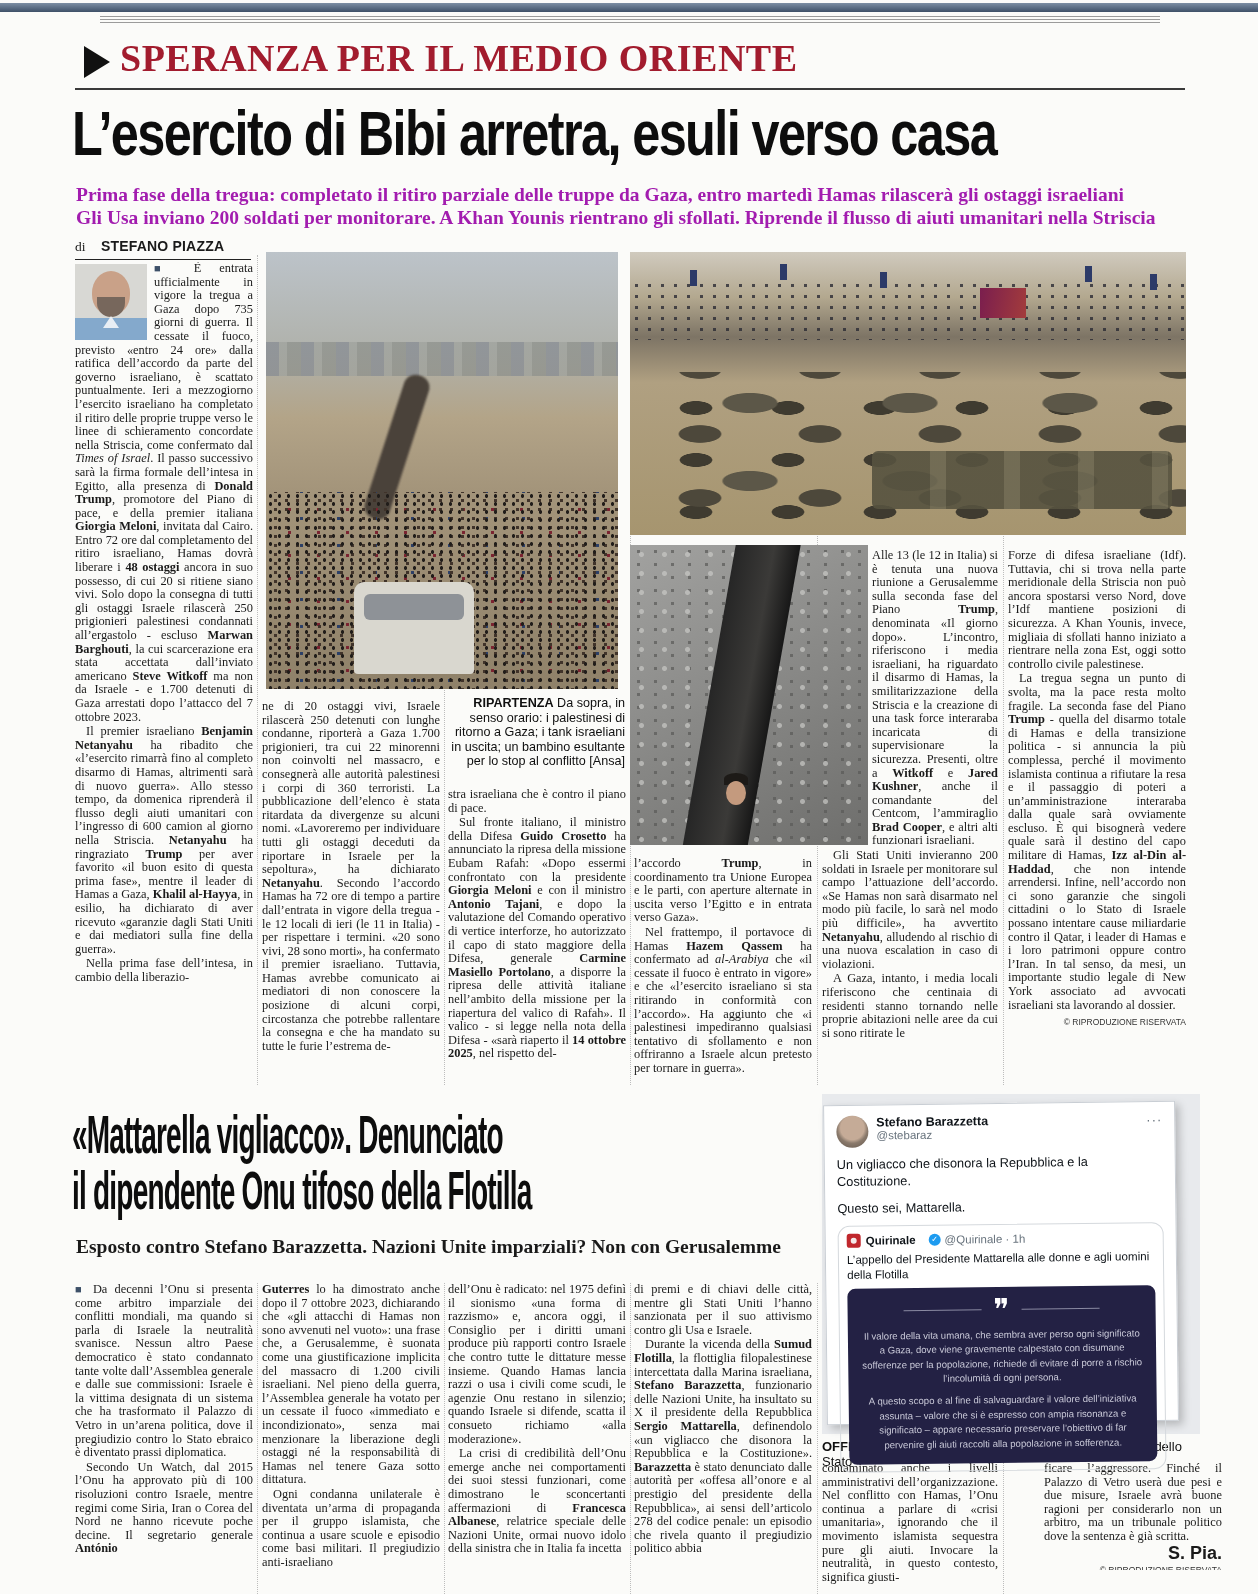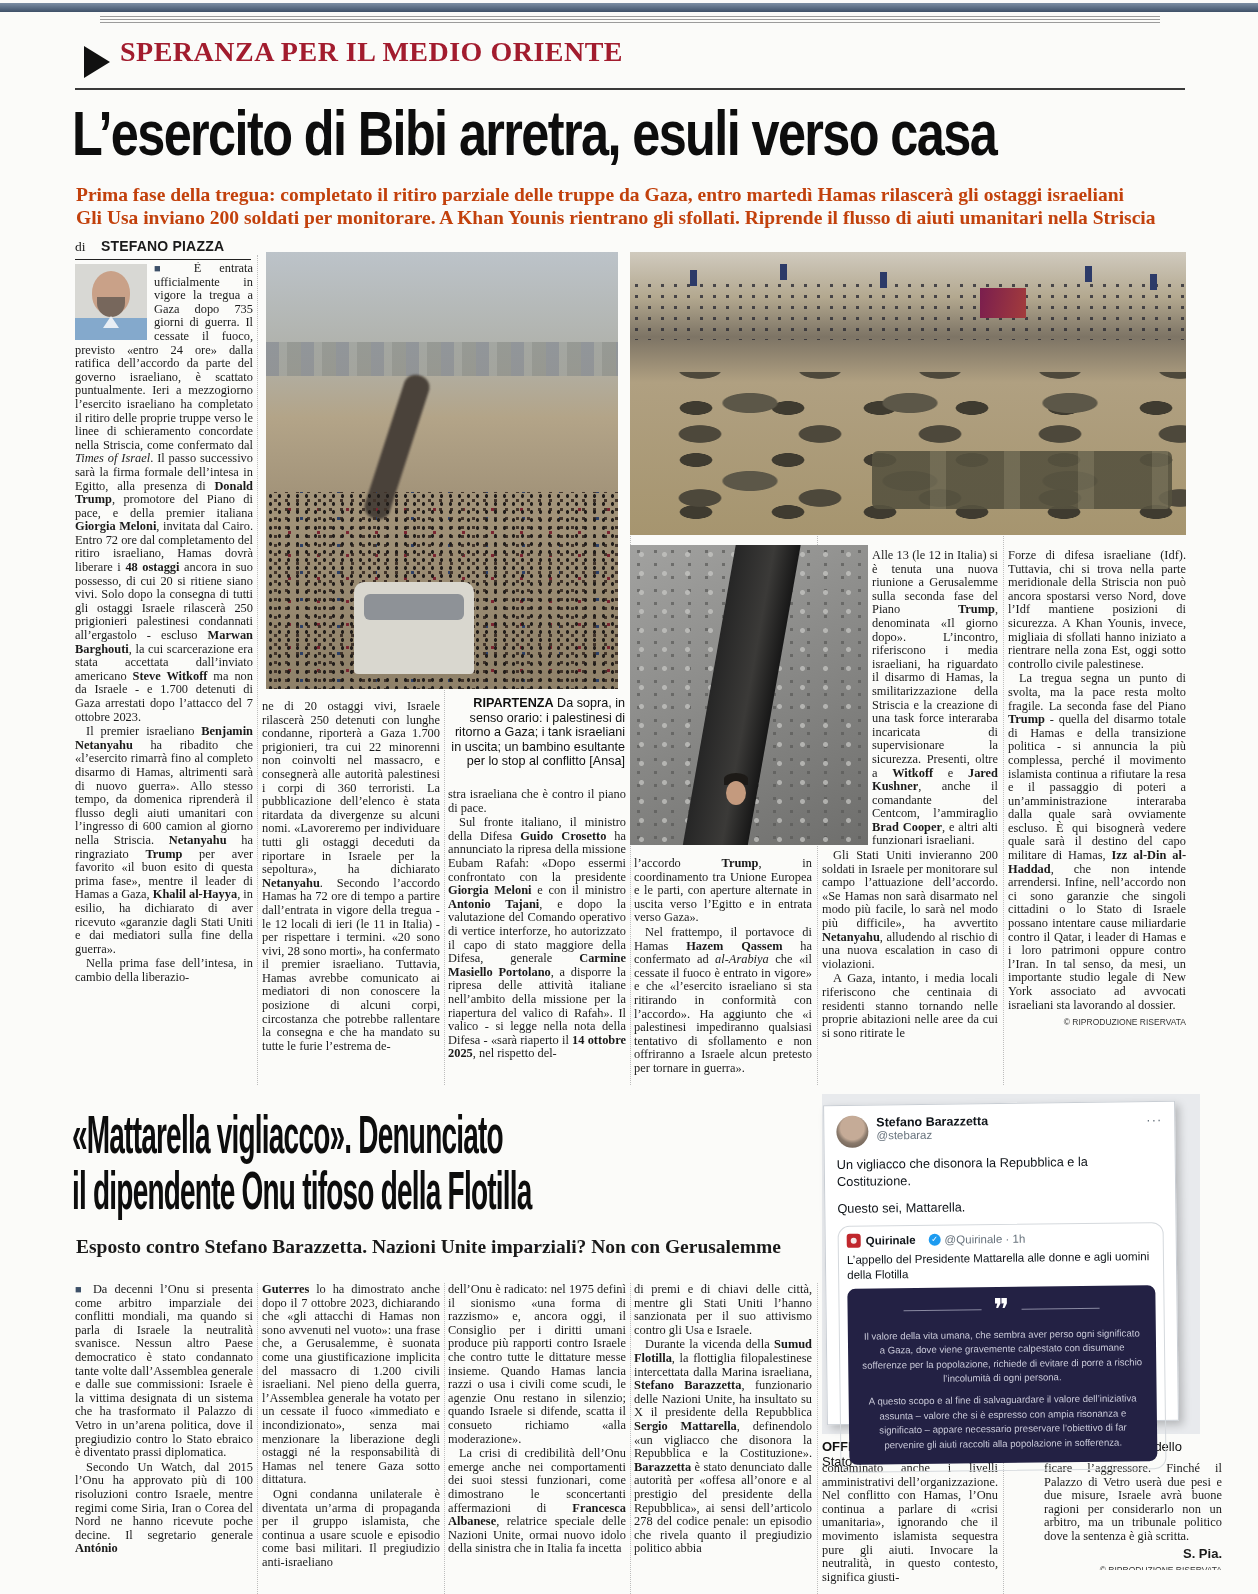--- a/index.html
+++ b/index.html
@@ -7,40 +7,40 @@
         font-family:"Liberation Serif",serif;color:#1a1a1a;}
   
   .topbar{position:absolute;left:0;top:3px;width:1258px;height:9px;
           background:linear-gradient(#7c8ea3,#3e5068);}
   .toplines{position:absolute;left:100px;top:16px;width:1060px;height:7px;
             background:repeating-linear-gradient(#9b9b9b 0 1px,transparent 1px 3px);}
   
   .kicker-arrow{position:absolute;left:84px;top:46px;width:26px;height:32px;background:#111;
                 clip-path:polygon(0 0,100% 50%,0 100%);}
   .kicker{position:absolute;left:120px;top:36px;font-family:"Liberation Serif",serif;
-          font-weight:bold;font-size:28px;color:#a21c2e;letter-spacing:.5px;white-space:nowrap;}
+          font-weight:bold;font-size:38px;color:#a21c2e;letter-spacing:.5px;white-space:nowrap;}
   .kicker-rule{position:absolute;left:75px;top:88px;width:1110px;border-top:2px solid #3a3a3a;}
   
   .headline1{position:absolute;left:72px;top:97px;height:72px;}
   .headline1 span{display:inline-block;white-space:nowrap;transform:scaleX(.80);transform-origin:0 0;
       font-family:"Liberation Sans",sans-serif;font-weight:bold;font-size:63px;letter-spacing:-2px;color:#0d0d0d;}
-  .deck{position:absolute;left:76px;top:183px;width:1115px;font-weight:bold;font-size:19.5px;line-height:23px;color:#c2410c;}
+  .deck{position:absolute;left:76px;top:183px;width:1115px;font-weight:bold;font-size:19.5px;line-height:23px;color:#a21caf;}
   .deck div{white-space:nowrap;overflow:hidden;}
   
   .byline{position:absolute;left:75px;top:238px;width:176px;border-bottom:1.5px solid #222;
           padding-bottom:4px;font-size:13.5px;}
   .byline b{font-family:"Liberation Sans",sans-serif;font-size:14px;letter-spacing:.2px;margin-left:12px;}
   
   .col{position:absolute;overflow:hidden;text-align:justify;font-size:12.4px;line-height:13.6px;}
   .col p{margin:0 0 1px 0;text-indent:11px;}
   .col p.cont{text-indent:0;}
   .col p.lead{text-indent:0;}
   .sq{color:#3d5068;font-size:11px;}
   .repro{text-align:right;font-family:"Liberation Sans",sans-serif;font-size:8.5px;color:#333;margin-top:4px !important;}
-  .sig{text-align:right;font-family:"Liberation Sans",sans-serif;font-size:13px;margin-top:3px !important;}
+  .sig{text-align:right;font-family:"Liberation Sans",sans-serif;font-size:18px;margin-top:3px !important;}
   .author-photo{float:left;width:72px;height:76px;margin:2px 7px 2px 0;position:relative;
                 background:#d8d8d4;overflow:hidden;}
   .ap-head{position:absolute;left:17px;top:7px;width:38px;height:44px;border-radius:50% 50% 46% 46%;background:#c9a188;}
   .ap-beard{position:absolute;left:22px;top:33px;width:28px;height:20px;border-radius:0 0 14px 14px;background:#77675c;}
   .ap-shirt{position:absolute;left:0;bottom:0;width:72px;height:22px;background:#84a9cc;}
   .ap-collar{position:absolute;left:28px;bottom:12px;width:16px;height:12px;background:#e8eef4;clip-path:polygon(0 100%,50% 0,100% 100%);}
   
   .photo{position:absolute;overflow:hidden;z-index:3;}
   #photo-crowd{left:266px;top:252px;width:352px;height:437px;background:linear-gradient(#bcc3c9 0%,#b0b2ac 22%,#b3a488 38%,#a3947a 55%,#8f8169 100%);}
   .skyline{position:absolute;left:0;top:90px;width:352px;height:34px;opacity:.75;

